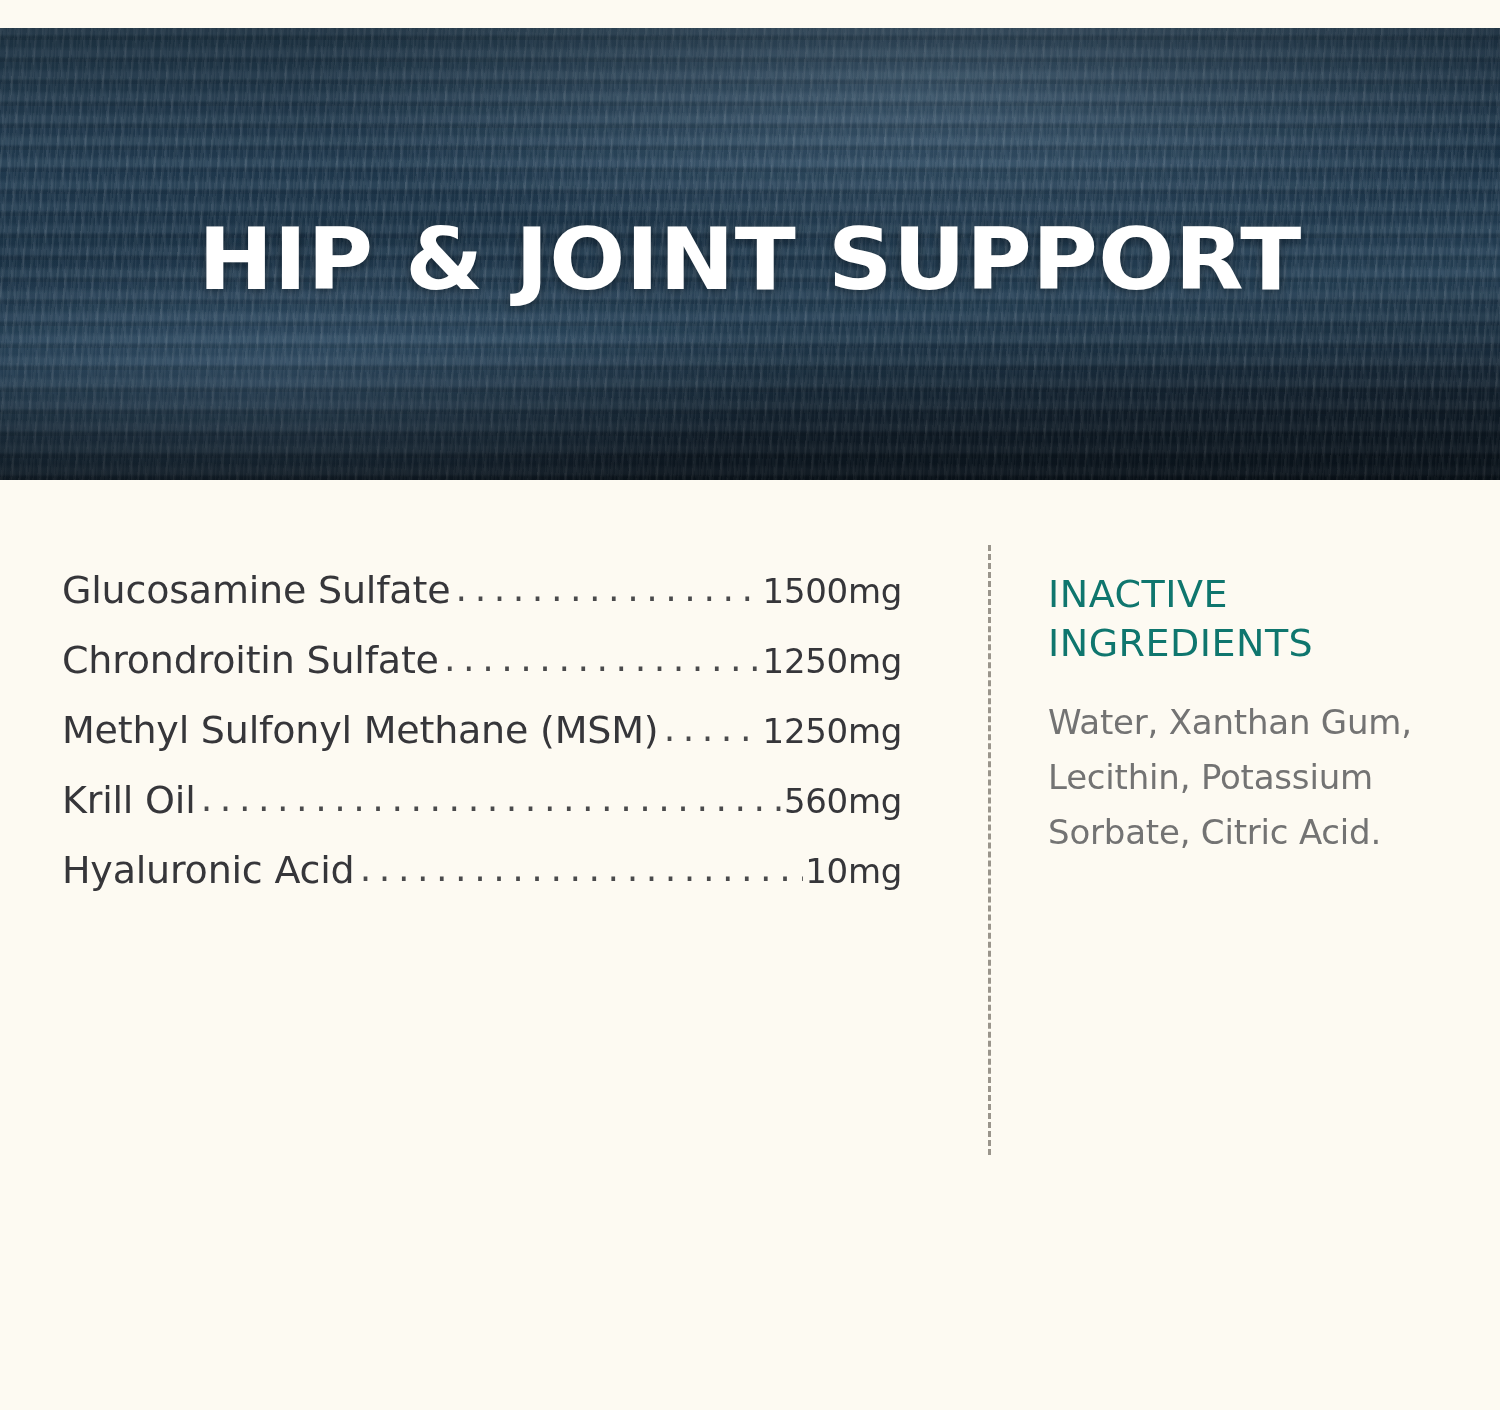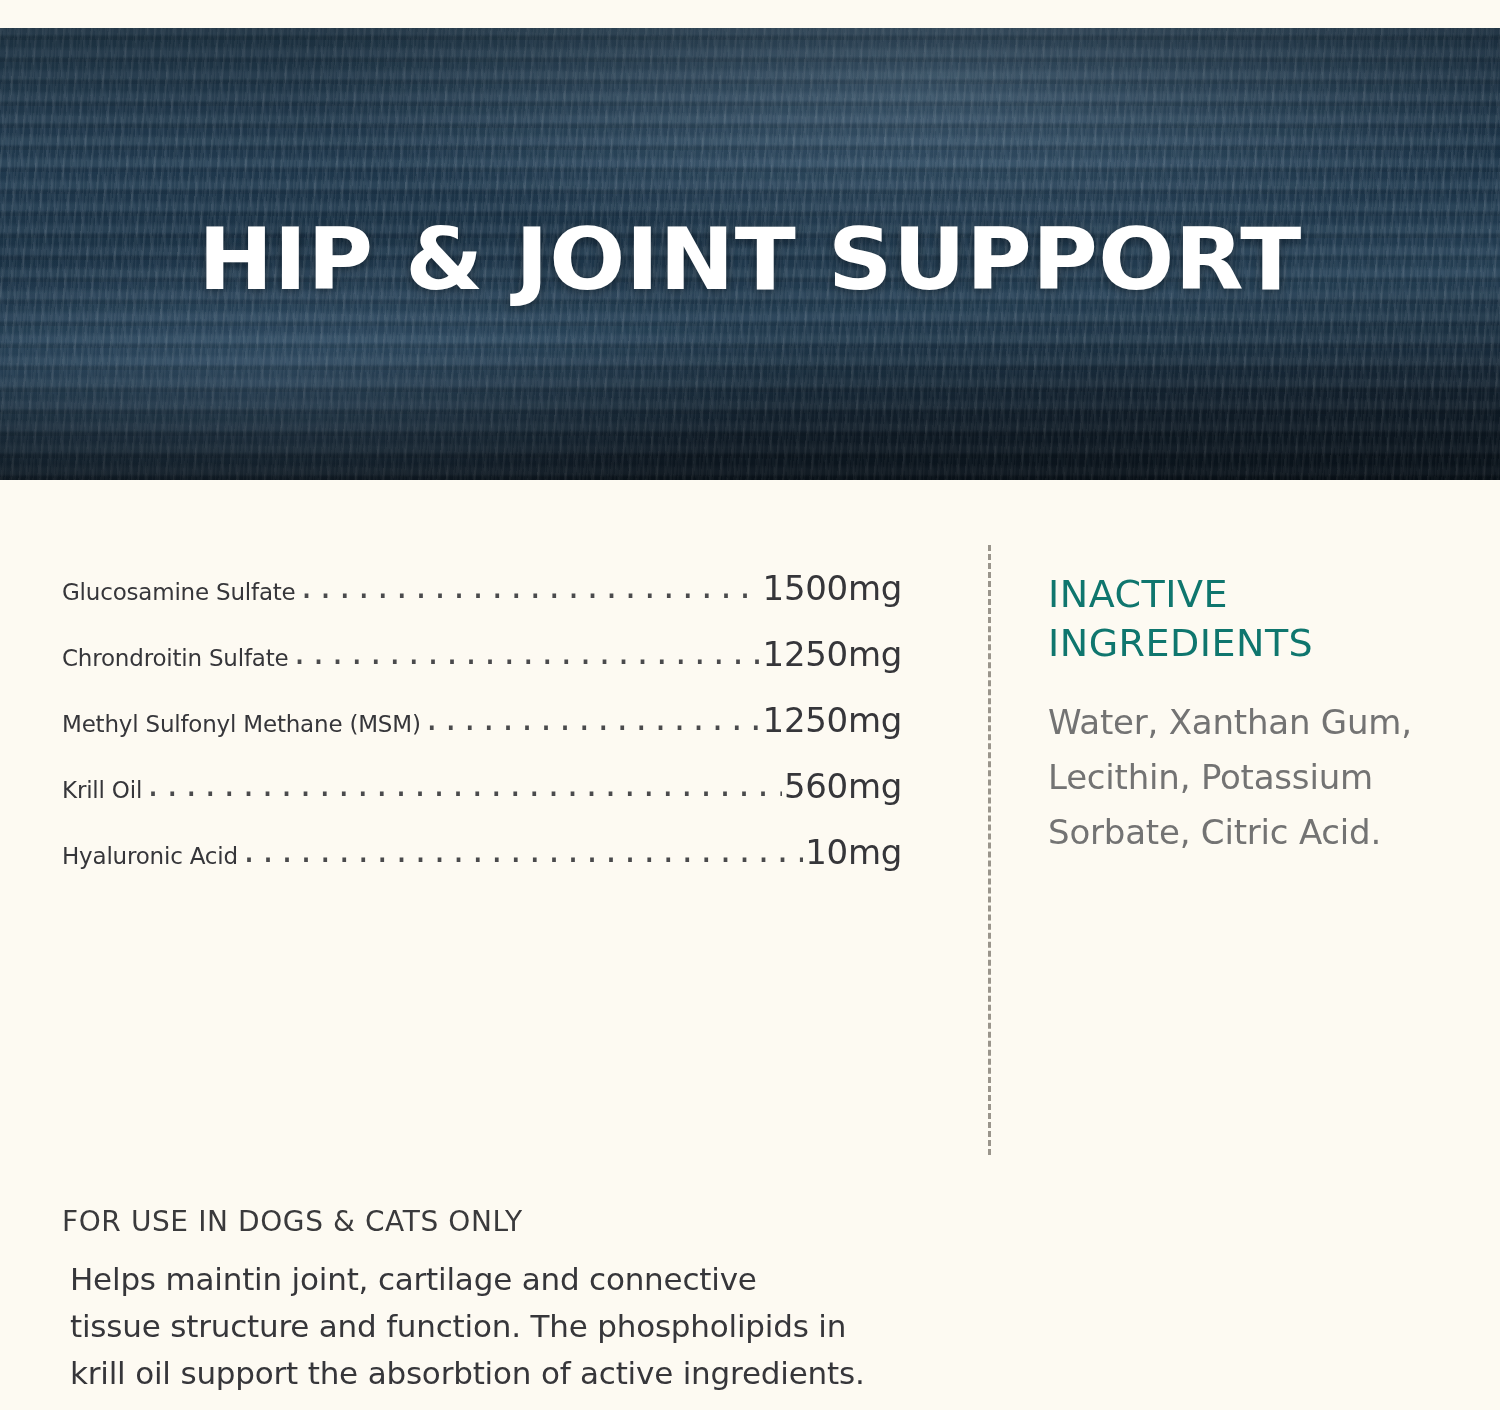--- a/index.html
+++ b/index.html
@@ -117,21 +117,21 @@
   .ing-list { width: 840px; }
   .ing-row {
     display: flex;
     align-items: baseline;
     font-family: "DejaVu Sans Mono", monospace;
     font-size: 33px;
     color: #36363a;
     margin-bottom: 26px;
     white-space: nowrap;
   }
-  .ing-name { font-family: "DejaVu Sans", sans-serif; font-size: 23px; letter-spacing: -0.2px; }
+  .ing-name { font-family: "DejaVu Sans", sans-serif; font-size: 38px; letter-spacing: -0.2px; }
   .dots {
     flex: 1 1 auto;
     overflow: hidden;
     white-space: nowrap;
     color: #4a4a4c;
     font-size: 30px;
     letter-spacing: 1px;
     margin: 0 2px;
     position: relative;
     bottom: 2px;
@@ -240,23 +240,15 @@
     </div>
 
     <div class="right-col">
       <div class="inactive-heading">
         <div>INACTIVE</div>
         <div>INGREDIENTS</div>
       </div>
       <div class="inactive-body">Water, Xanthan Gum, Lecithin, Potassium Sorbate, Citric Acid.</div>
     </div>
 
-    <div class="footer-block">
-      <div class="use-line">FOR USE IN DOGS &amp; CATS ONLY</div>
-      <div class="desc">
-        <div>Helps maintin joint, cartilage and connective</div>
-        <div>tissue structure and function. The phospholipids in</div>
-        <div>krill oil support the absorbtion of active ingredients.</div>
-      </div>
-    </div>
 
   </div>
 </div>
 
 </body></html>

